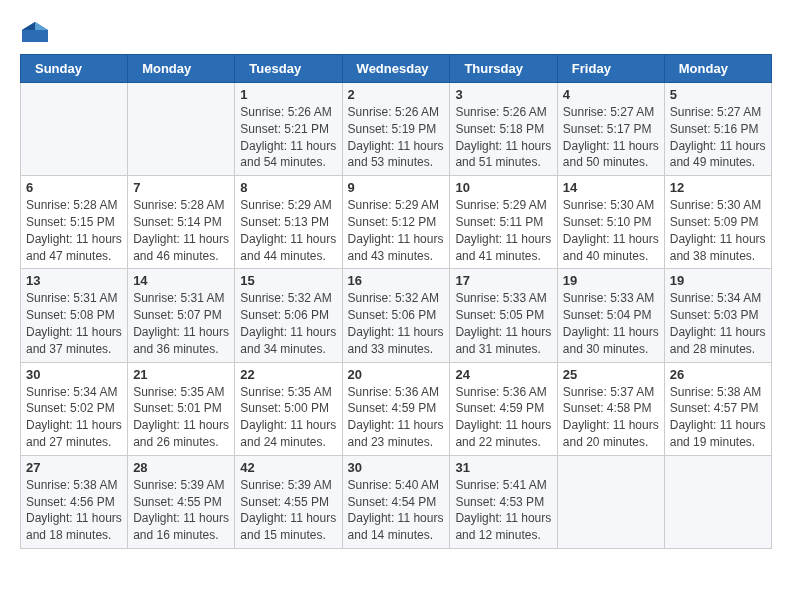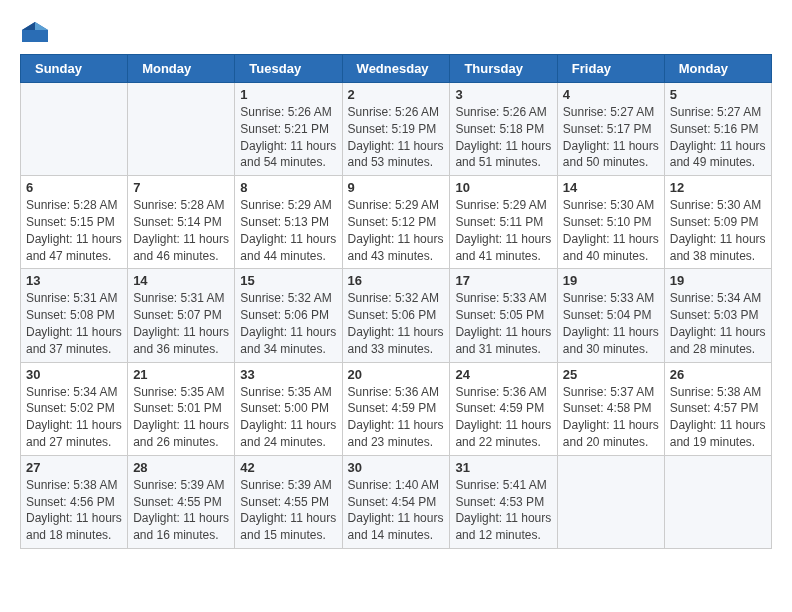--- a/index.html
+++ b/index.html
@@ -257,21 +257,21 @@
 Sunset: 5:02 PM
 Daylight: 11 hours and 27 minutes.</div>
         </td>
         <td>
           <span class="day-number">21</span>
           <div class="day-info" style="white-space: pre-line;">Sunrise: 5:35 AM
 Sunset: 5:01 PM
 Daylight: 11 hours and 26 minutes.</div>
         </td>
         <td>
-          <span class="day-number">33</span>
+          <span class="day-number">22</span>
           <div class="day-info" style="white-space: pre-line;">Sunrise: 5:35 AM
 Sunset: 5:00 PM
 Daylight: 11 hours and 24 minutes.</div>
         </td>
         <td>
           <span class="day-number">20</span>
           <div class="day-info" style="white-space: pre-line;">Sunrise: 5:36 AM
 Sunset: 4:59 PM
 Daylight: 11 hours and 23 minutes.</div>
         </td>
@@ -308,21 +308,21 @@
 Daylight: 11 hours and 16 minutes.</div>
         </td>
         <td>
           <span class="day-number">42</span>
           <div class="day-info" style="white-space: pre-line;">Sunrise: 5:39 AM
 Sunset: 4:55 PM
 Daylight: 11 hours and 15 minutes.</div>
         </td>
         <td>
           <span class="day-number">30</span>
-          <div class="day-info" style="white-space: pre-line;">Sunrise: 1:40 AM
+          <div class="day-info" style="white-space: pre-line;">Sunrise: 5:40 AM
 Sunset: 4:54 PM
 Daylight: 11 hours and 14 minutes.</div>
         </td>
         <td>
           <span class="day-number">31</span>
           <div class="day-info" style="white-space: pre-line;">Sunrise: 5:41 AM
 Sunset: 4:53 PM
 Daylight: 11 hours and 12 minutes.</div>
         </td>
         <td class="empty-cell"></td>

